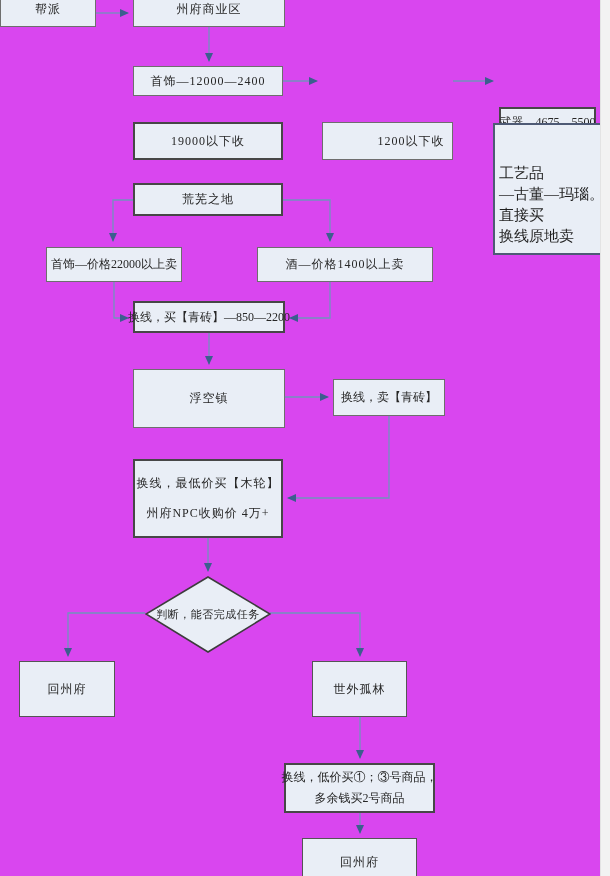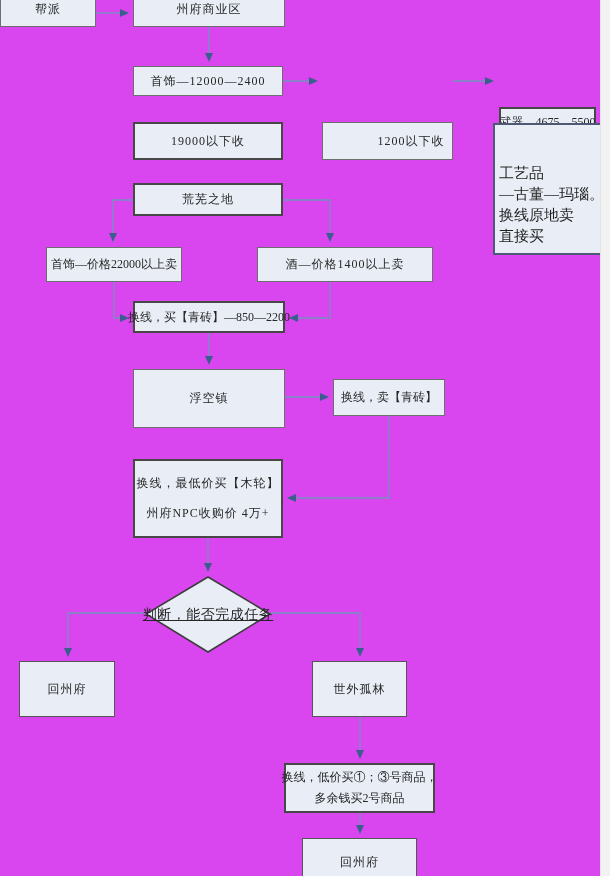--- a/index.html
+++ b/index.html
@@ -19,21 +19,21 @@
     box-sizing:border-box;line-height:1.25;
   }
   .node.dark{border:2px solid #474747;}
   .node.mid{border:1.5px solid #555555;}
   .node.two-line{flex-direction:column;justify-content:space-evenly;}
   .diamond-wrap{position:absolute;left:145px;top:576px;width:126px;height:77px;}
   .diamond-wrap svg{position:absolute;left:0;top:0;}
   .diamond-label{
     position:absolute;left:0;top:0;width:100%;height:100%;
     display:flex;align-items:center;justify-content:center;
-    font-size:14px;letter-spacing:0.5px;white-space:nowrap;text-decoration:underline;
+    font-size:11px;letter-spacing:0.5px;white-space:nowrap;
   }
   .note-box{
     position:absolute;left:493px;top:123px;width:111px;height:132px;
     background:#e9eef6;border:2px solid #4e5a75;box-sizing:border-box;
     padding:38px 0 0 4px;font-size:15px;line-height:21px;
     color:#1f1f1f;white-space:nowrap;
   }
   .edge-strip{
     position:absolute;left:600px;top:0;width:10px;height:876px;
     background:#f2f2f2;border-left:1px solid #e3e3e3;
@@ -91,22 +91,22 @@
     <span>19000以下收</span>
   </div>
 
   <div class="node" style="left:322px;top:122px;width:131px;height:38px;padding-left:47px;">
     <span>1200以下收</span>
   </div>
 
   <div class="note-box">
     <div>工艺品</div>
     <div>—古董—玛瑙。</div>
+    <div>直接买</div>
     <div>换线原地卖</div>
-    <div>直接买</div>
   </div>
 
   <div class="node dark" style="left:133px;top:183px;width:150px;height:33px;">
     <span>荒芜之地</span>
   </div>
 
   <div class="node" style="left:46px;top:247px;width:136px;height:35px;letter-spacing:0;">
     <span>首饰—价格22000以上卖</span>
   </div>
 

